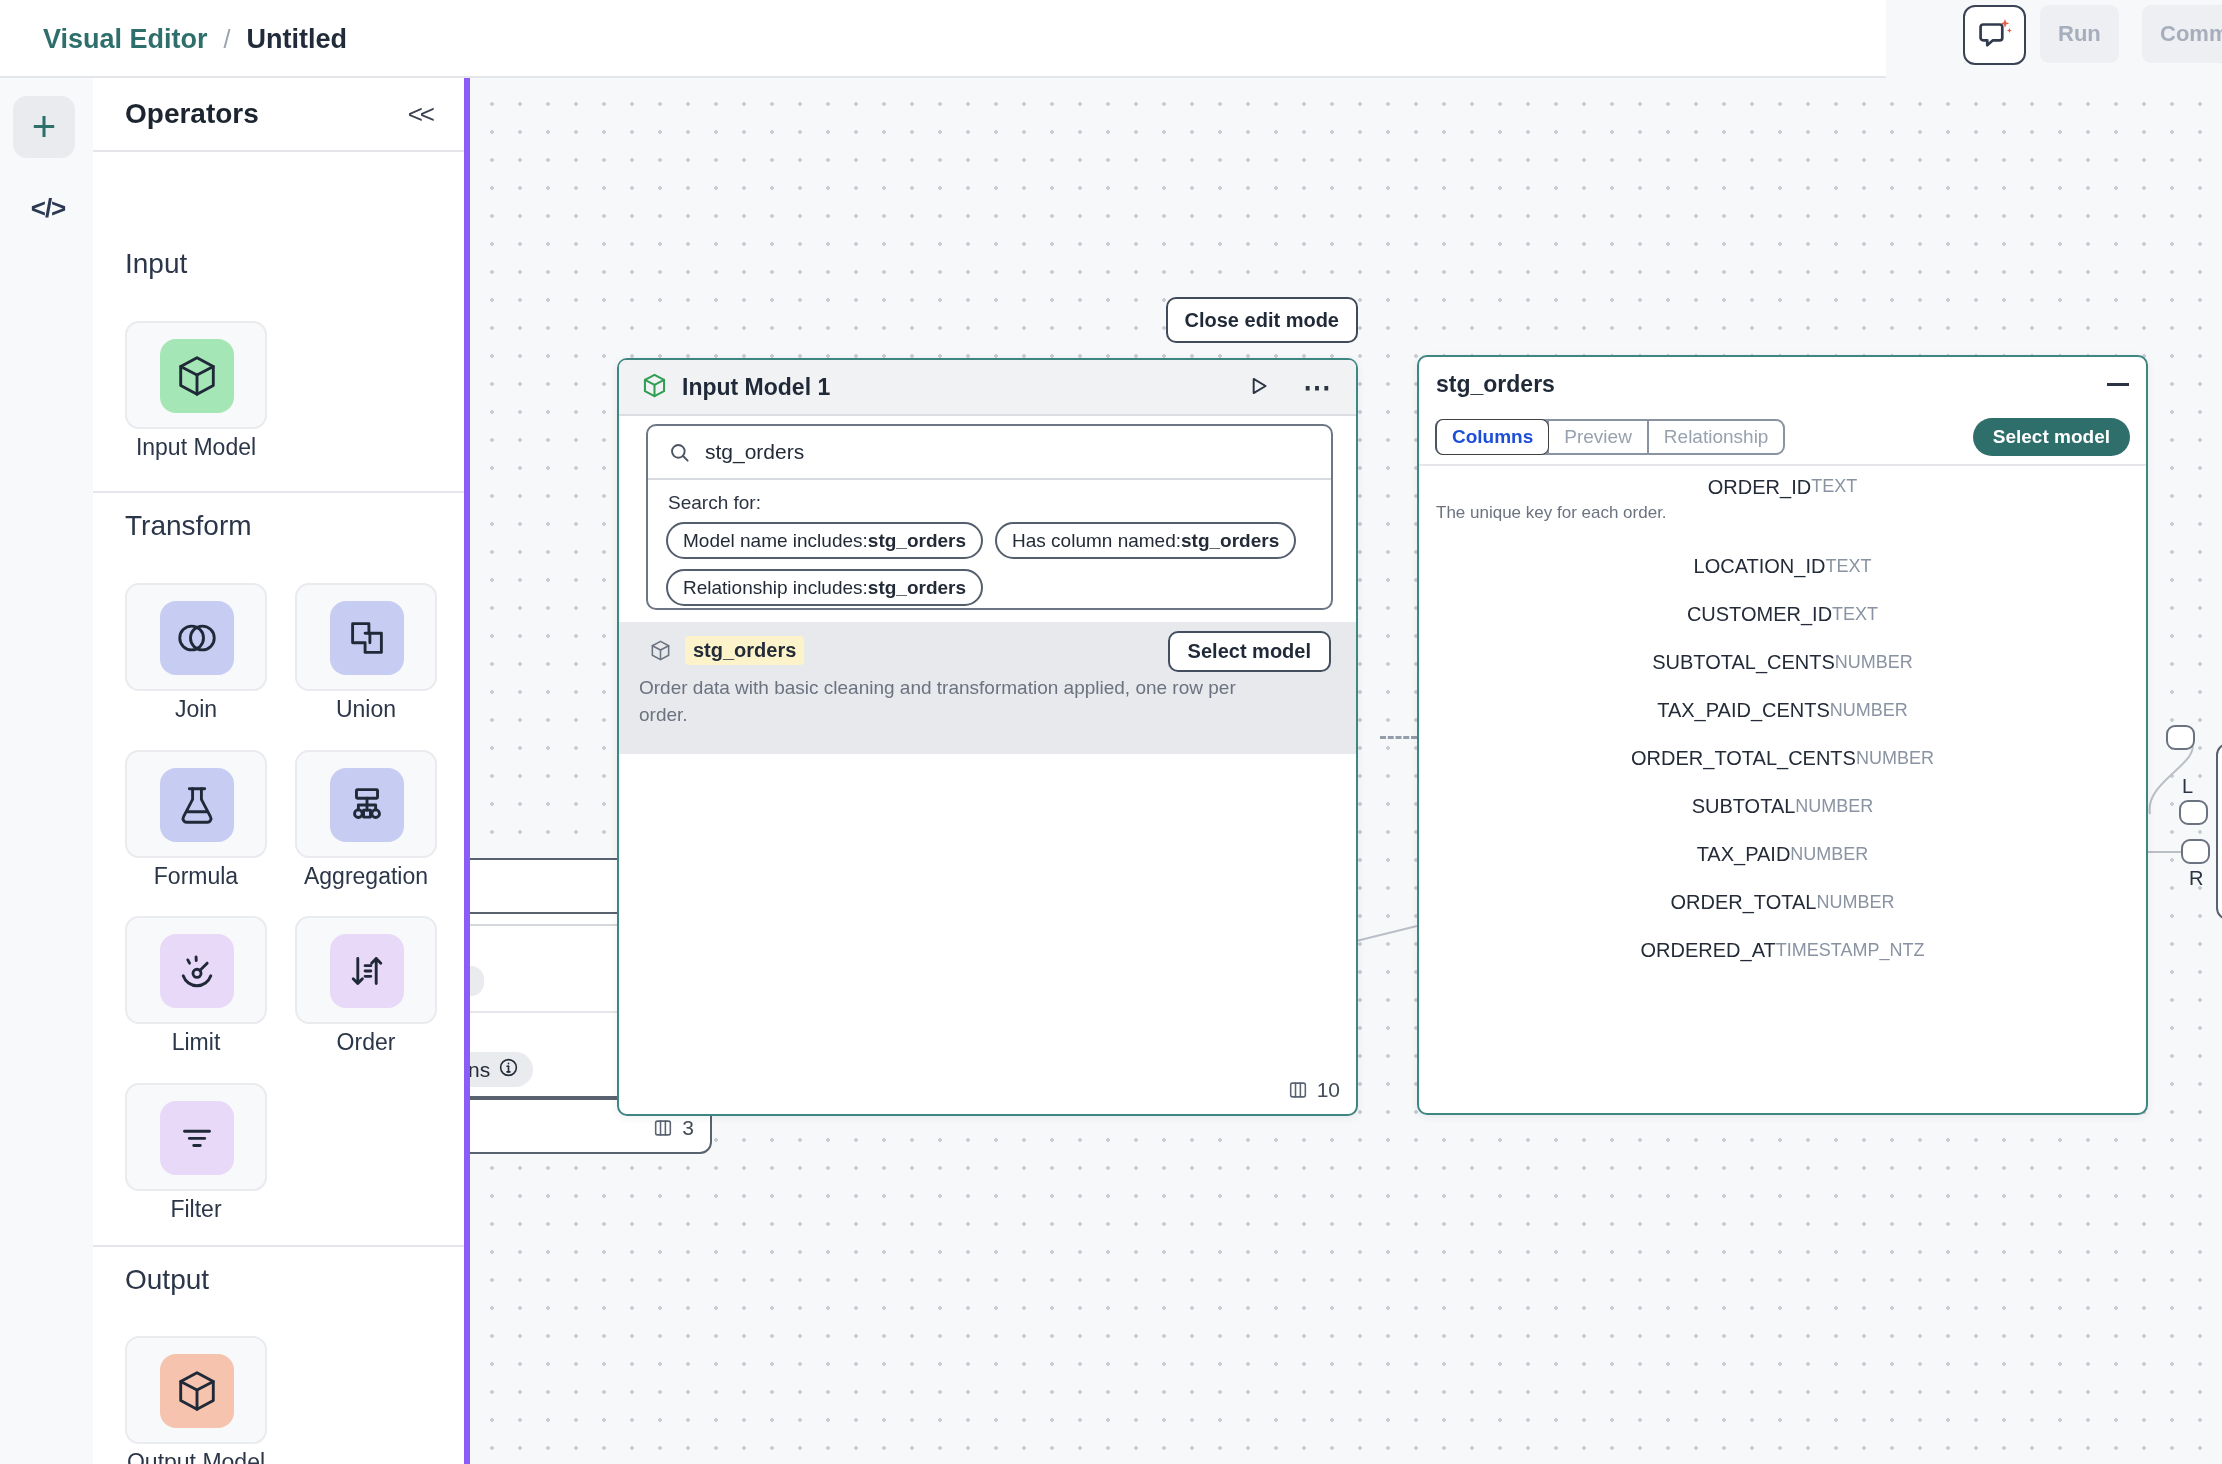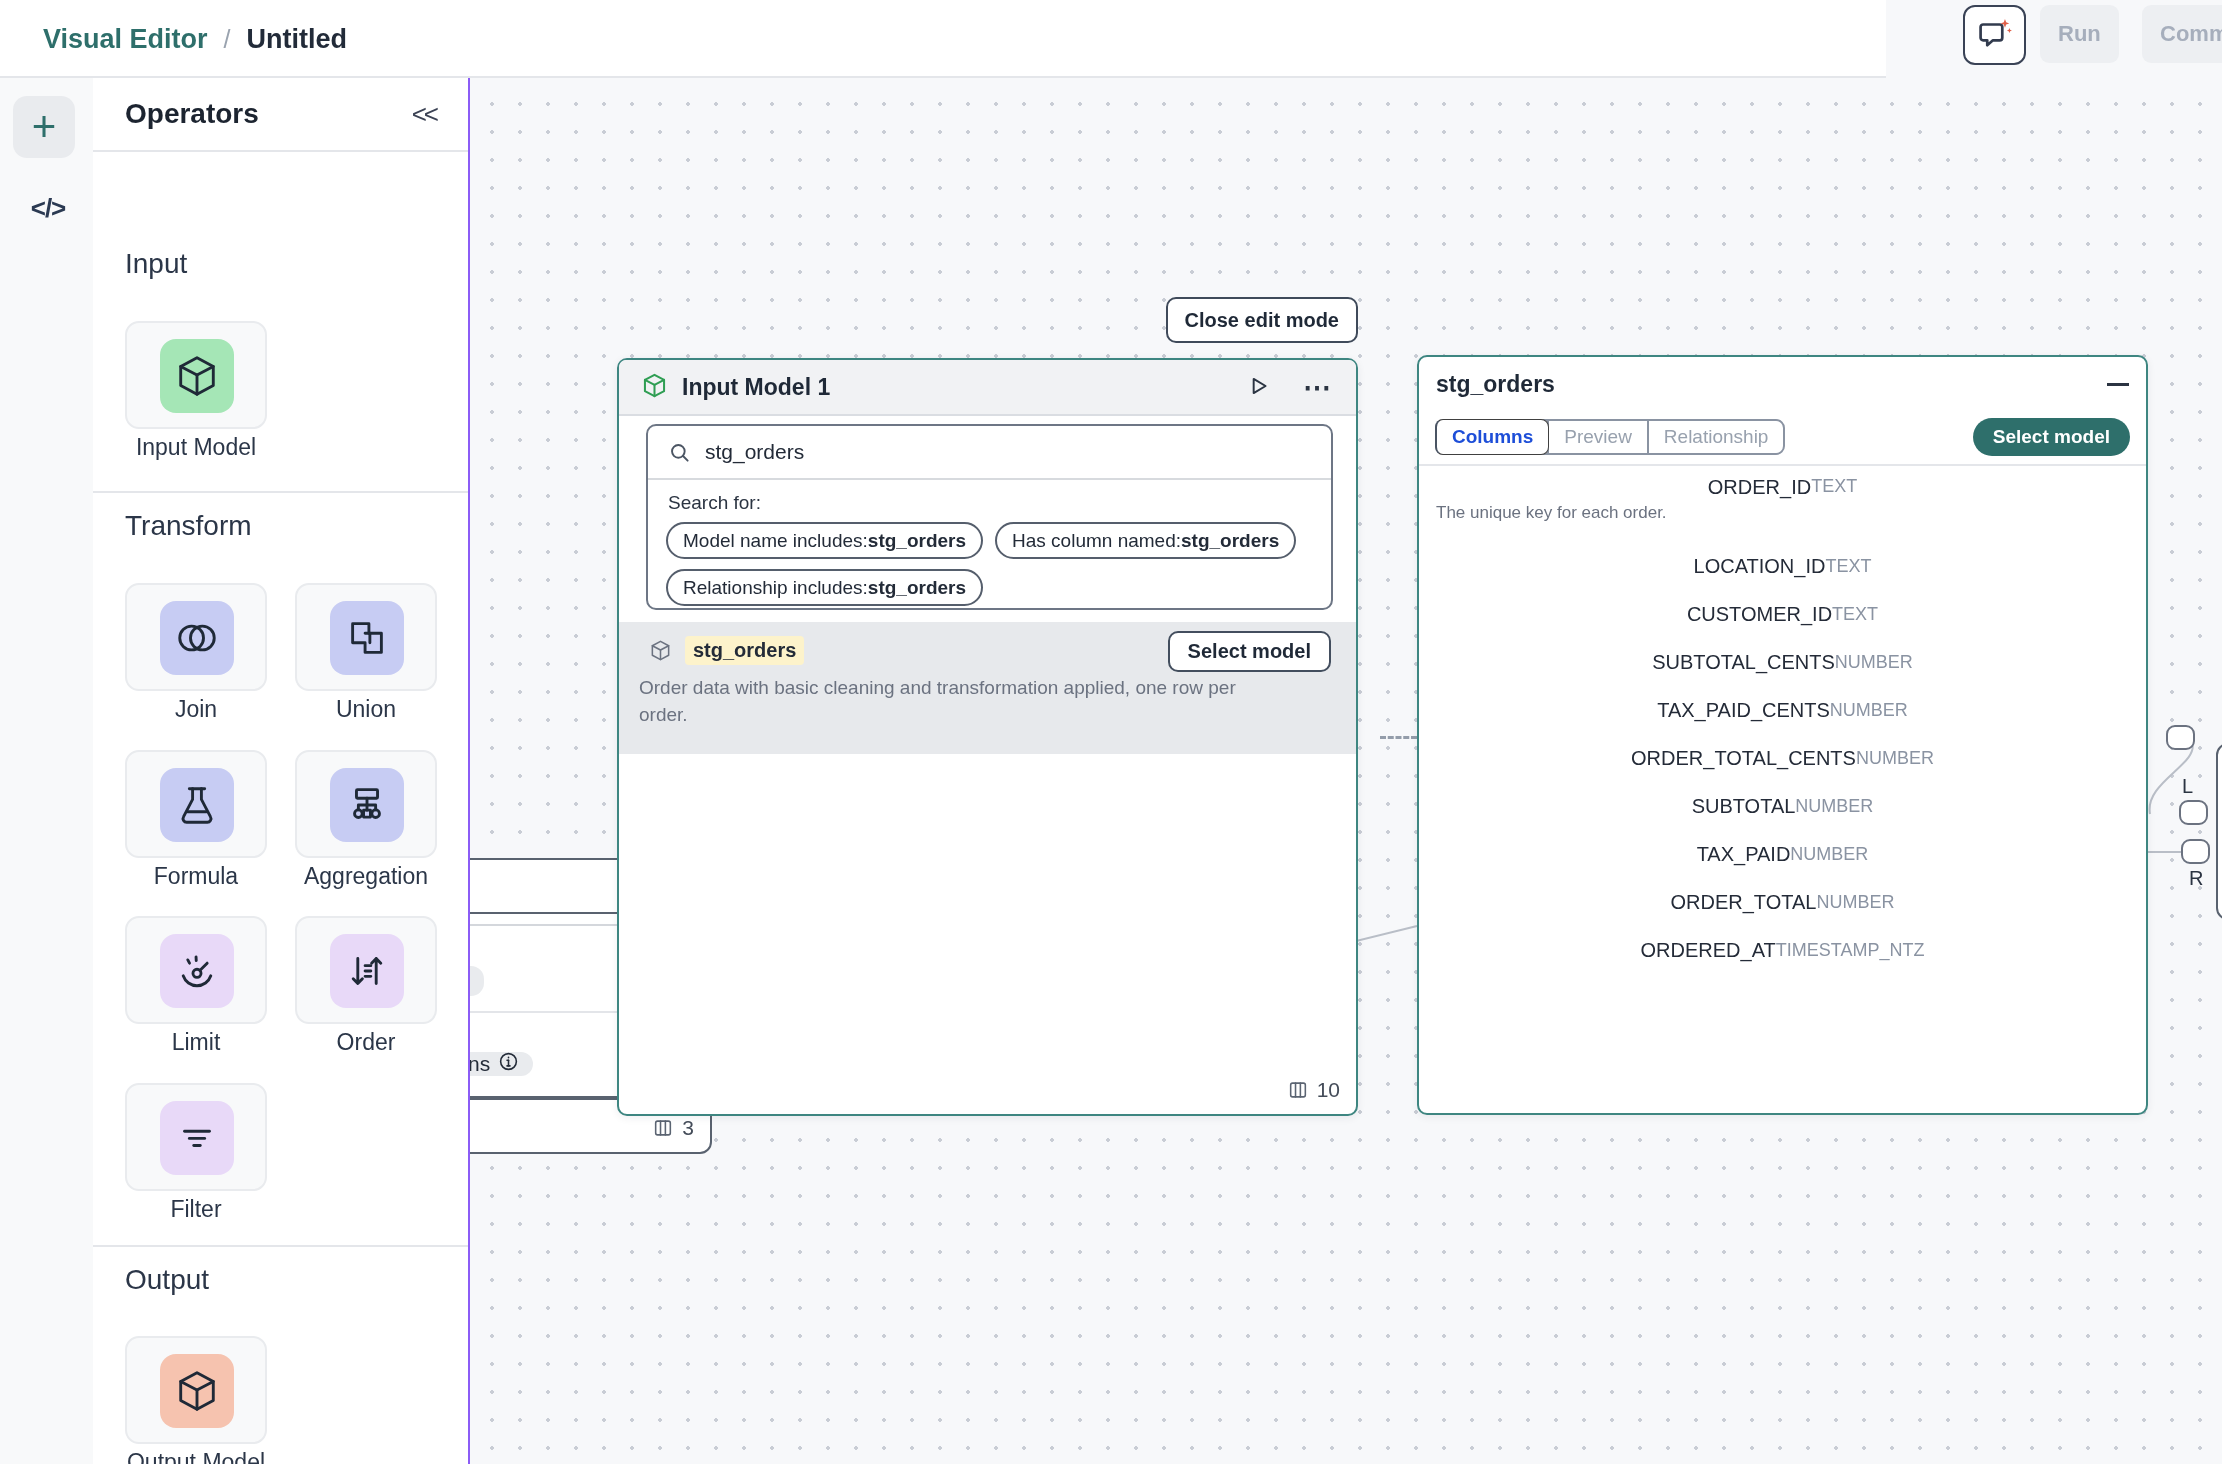--- a/index.html
+++ b/index.html
@@ -22,21 +22,21 @@
 
   
   #rail { position:absolute; left:0; top:78px; width:93px; height:1386px; background:#f8f9fa; }
   #add-op-btn { position:absolute; left:13px; top:18px; width:62px; height:62px; background:#e9ebee;
     border:none; border-radius:14px; font-size:42px; font-weight:300; color:#2e6f6b; line-height:58px; }
   #code-btn { position:absolute; left:20px; top:110px; width:56px; height:40px; background:none; border:none;
     font-size:26px; font-weight:bold; color:#2b3a52; letter-spacing:-1px; font-family:inherit; }
 
   
   #panel { position:absolute; left:93px; top:78px; width:377px; height:1386px; background:#ffffff;
-    border-right:2px solid #8b5cf6; z-index:10; }
+    border-right:6px solid #8b5cf6; z-index:10; }
   #panel-head { position:absolute; left:0; top:0; width:100%; height:74px; border-bottom:2px solid #e4e6ea;
     display:flex; align-items:center; justify-content:space-between; padding:0 32px; }
   #panel-title { font-size:28px; font-weight:bold; color:#1c2430; }
   #panel-collapse { font-size:26px; color:#3b4254; letter-spacing:-3px; background:none; border:none; font-family:inherit; }
   .sec-label { position:absolute; left:32px; font-size:28px; color:#2b3648;text-align:center; }
   .divider { position:absolute; left:0; width:100%; border-top:2px solid #e4e6ea; }
   .op-card { position:absolute; width:142px; height:108px; background:#f8f9fa; border:2px solid #e9ebee;
     border-radius:14px; }
   .op-ico { position:absolute; left:33px; top:16px; width:74px; height:74px; border-radius:16px;
     display:flex; align-items:center; justify-content:center; }
@@ -55,21 +55,21 @@
     background-size:28px 28px; background-position:8px 12px; }
 
   
   #hidden-node { position:absolute; left:-170px; top:780px; width:412px; height:240px; background:#fff;
     border:2px solid #59626f; border-radius:12px 12px 0 0; z-index:1; }
   #hidden-node .hline1 { position:absolute; left:0; top:52px; width:100%; border-top:2px solid #59626f; }
   #hidden-node .hline2 { position:absolute; left:0; top:64px; width:100%; border-top:2px solid #d4d7dc; }
   #hidden-node .hline3 { position:absolute; left:0; top:151px; width:100%; border-top:2px solid #e3e5e9; }
   #hidden-node .pill-frag { position:absolute; left:150px; top:106px; width:32px; height:30px;
     background:#e9ebee; border-radius:0 13px 13px 0; }
-  #hidden-badge { position:absolute; left:152px; top:192px; height:24px; padding:0 14px; background:#e9ebee;
+  #hidden-badge { position:absolute; left:152px; top:192px; height:35px; padding:0 14px; background:#e9ebee;
     border-radius:18px; display:flex; align-items:center; gap:8px; font-size:21px; color:#232b38; }
   #hidden-footer { position:absolute; left:-170px; top:1020px; width:412px; height:56px; background:#fff;
     border:2px solid #59626f; border-radius:0 0 12px 12px; z-index:1; }
   .count-badge { position:absolute; right:16px; bottom:12px; display:flex; align-items:center; gap:8px;
     font-size:21px; color:#444c59; }
   .count-badge svg { width:22px; height:22px; stroke:#5b6472; fill:none; stroke-width:1.7; }
 
   
   #edge-dashed { position:absolute; left:910px; top:658px; width:37px; border-top:3px dashed #949daa; z-index:2; }
   #edge-diag { position:absolute; left:886px; top:845px; width:62px; height:20px; z-index:2; }

